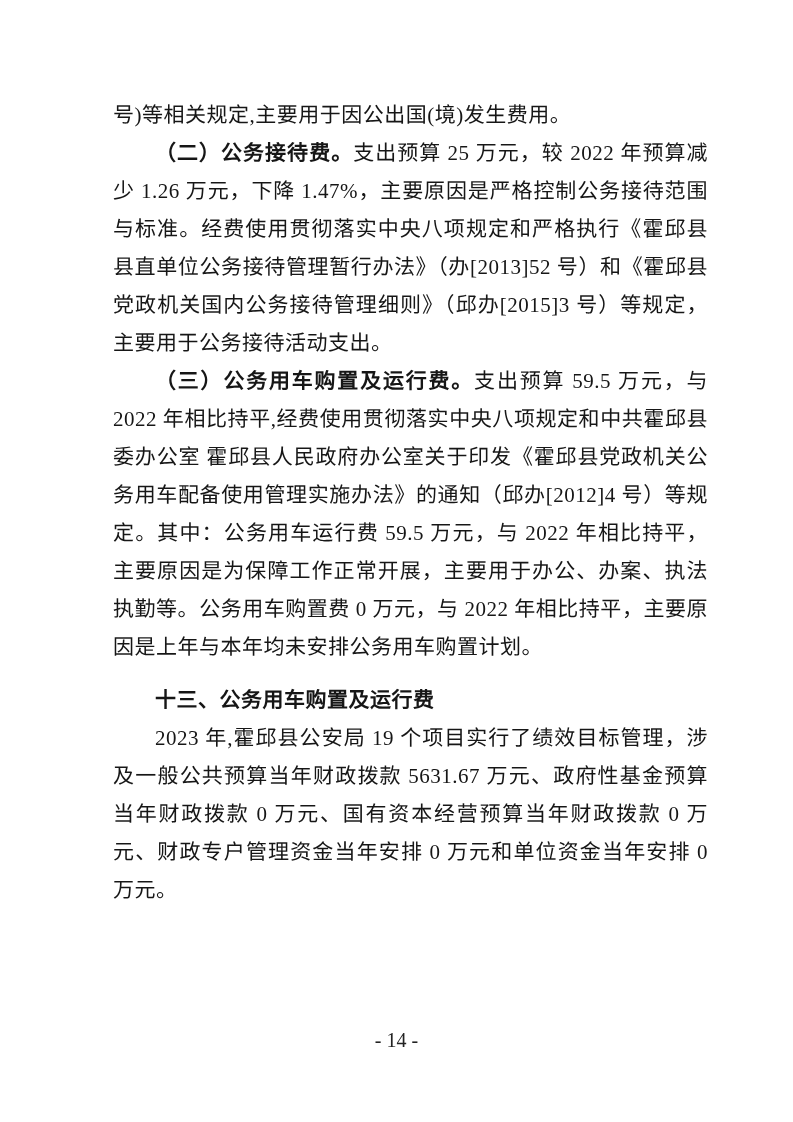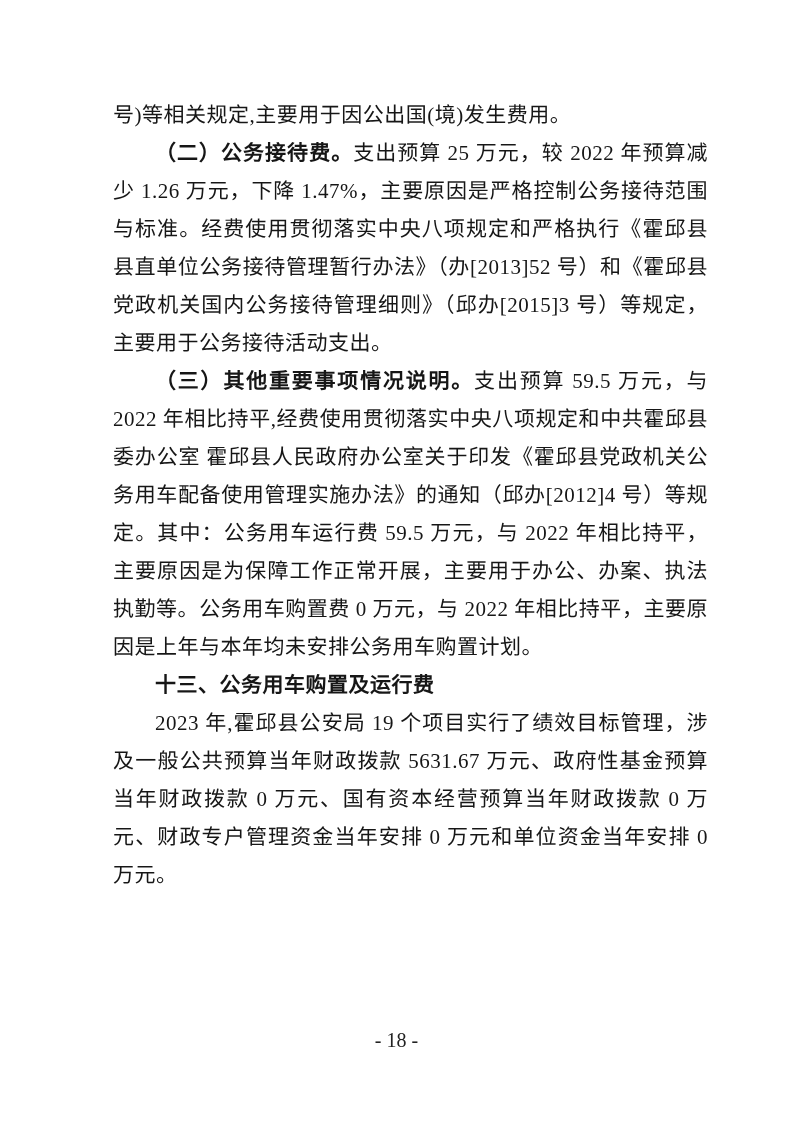--- a/index.html
+++ b/index.html
@@ -31,20 +31,21 @@
     margin: 0;
     padding: 0;
   }
   .para.indent {
     text-indent: 2em;
   }
   .seg-lead,
   .para.heading {
     font-weight: 700;
     font-family: "Liberation Sans", "DejaVu Sans", sans-serif;
+    margin-top: 15px;
   }
   .seg-normal {
     font-weight: 400;
   }
   .footer {
     position: absolute;
     left: 0;
     top: 1026px;
     width: 100%;
     text-align: center;
@@ -54,18 +55,18 @@
     font-family: "Liberation Serif", "DejaVu Serif", serif;
   }
 </style>
 </head>
 <body>
 
 <div class="page">
   <div class="content" id="content">
       <p class="para body"><span class="seg-normal">号)等相关规定,主要用于因公出国(境)发生费用。</span></p>
       <p class="para body indent"><span class="seg-lead">（二）公务接待费。</span><span class="seg-normal">支出预算 25 万元，较 2022 年预算减少 1.26 万元，下降 1.47%，主要原因是严格控制公务接待范围与标准。经费使用贯彻落实中央八项规定和严格执行《霍邱县县直单位公务接待管理暂行办法》（办[2013]52 号）和《霍邱县党政机关国内公务接待管理细则》（邱办[2015]3 号）等规定，主要用于公务接待活动支出。</span></p>
-      <p class="para body indent"><span class="seg-lead">（三）其他重要事项情况说明。</span><span class="seg-normal">支出预算 59.5 万元，与 2022 年相比持平,经费使用贯彻落实中央八项规定和中共霍邱县委办公室 霍邱县人民政府办公室关于印发《霍邱县党政机关公务用车配备使用管理实施办法》的通知（邱办[2012]4 号）等规定。其中：公务用车运行费 59.5 万元，与 2022 年相比持平，主要原因是为保障工作正常开展，主要用于办公、办案、执法执勤等。公务用车购置费 0 万元，与 2022 年相比持平，主要原因是上年与本年均未安排公务用车购置计划。</span></p>
+      <p class="para body indent"><span class="seg-lead">（三）公务用车购置及运行费。</span><span class="seg-normal">支出预算 59.5 万元，与 2022 年相比持平,经费使用贯彻落实中央八项规定和中共霍邱县委办公室 霍邱县人民政府办公室关于印发《霍邱县党政机关公务用车配备使用管理实施办法》的通知（邱办[2012]4 号）等规定。其中：公务用车运行费 59.5 万元，与 2022 年相比持平，主要原因是为保障工作正常开展，主要用于办公、办案、执法执勤等。公务用车购置费 0 万元，与 2022 年相比持平，主要原因是上年与本年均未安排公务用车购置计划。</span></p>
       <p class="para heading indent"><span class="seg-lead">十三、公务用车购置及运行费</span></p>
       <p class="para body indent"><span class="seg-normal">2023 年,霍邱县公安局 19 个项目实行了绩效目标管理，涉及一般公共预算当年财政拨款 5631.67 万元、政府性基金预算当年财政拨款 0 万元、国有资本经营预算当年财政拨款 0 万元、财政专户管理资金当年安排 0 万元和单位资金当年安排 0 万元。</span></p>
     </div>
-  <div class="footer">- 18 -</div>
+  <div class="footer">- 14 -</div>
 </div>
 
 </body></html>

